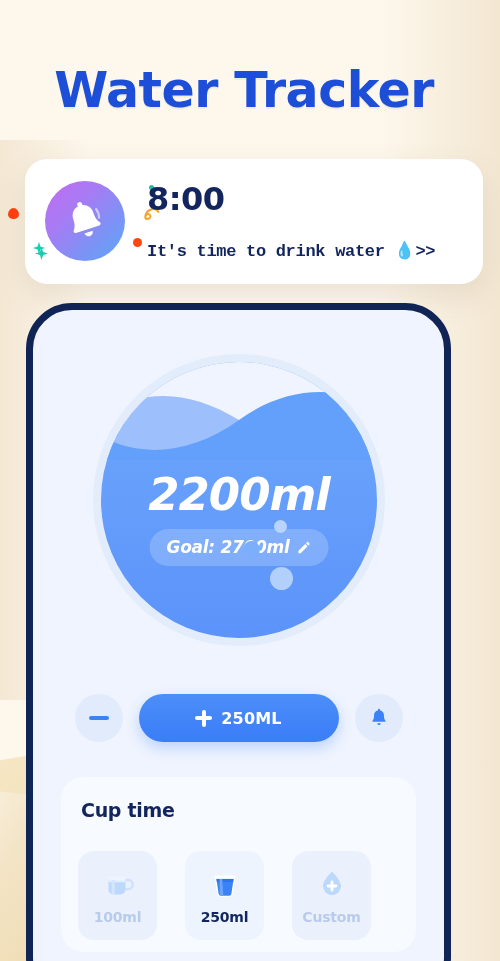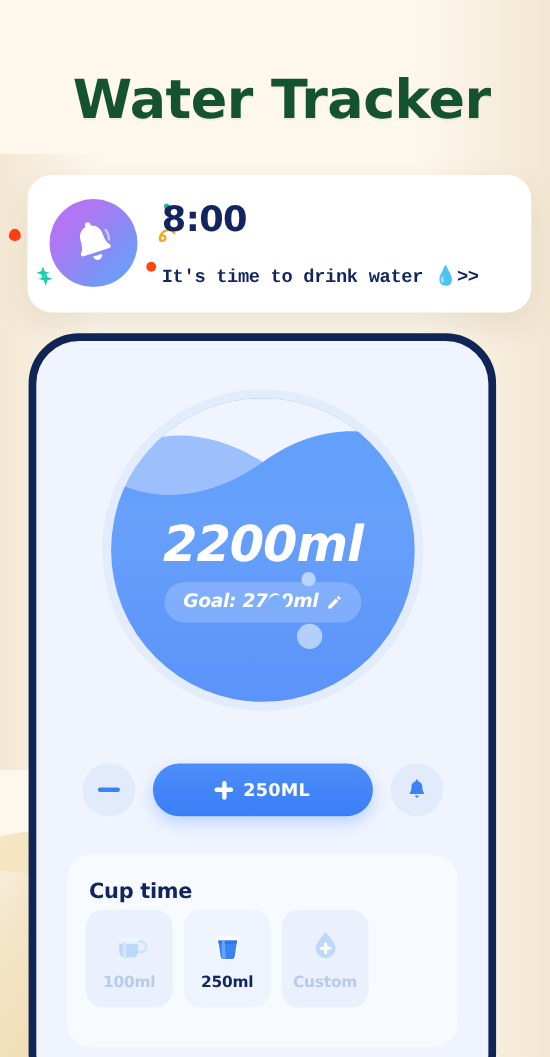--- a/index.html
+++ b/index.html
@@ -32,24 +32,23 @@
   .bg-left-fade {
     position: absolute; left: 0; top: 140px; width: 90px; height: 560px;
     background: linear-gradient(90deg, #f4e8d4 0%, rgba(253,247,236,0) 100%);
   }
 
   
   #page-title {
     position: absolute; top: 62px; left: 0; width: 488px;
     text-align: center;
     font-size: 49px; font-weight: 700; letter-spacing: -0.5px;
-    color: #14532d;
+    color: #1d4ed8;
     font-family: "DejaVu Sans", sans-serif;
     text-shadow: 0 2px 0 rgba(0,0,0,0.05);
-    margin-left: 12px;
   }
 
   
   #notif-card {
     position: absolute; left: 25px; top: 159px;
     width: 458px; height: 125px;
     background: #ffffff;
     border-radius: 22px;
     box-shadow: 0 12px 30px rgba(120,95,60,0.13);
     padding-left: 32px;
@@ -184,22 +183,22 @@
     position: absolute; left: 28px; top: 467px;
     width: 355px; height: 175px;
     background: #f7faff; border-radius: 22px;
   }
   #cup-title {
     position: absolute; left: 20px; top: 22px;
     font-size: 19px; font-weight: 700; color: #12255e;
     font-family: "DejaVu Sans", sans-serif; letter-spacing: -0.3px;
   }
   #cup-list {
-    position: absolute; left: 17px; top: 50px;
-    display: flex; gap: 10px;
+    position: absolute; left: 17px; top: 74px;
+    display: flex; gap: 28px;
   }
   .cup-item {
     width: 79px; height: 89px; border-radius: 16px;
     background: #eaf1fd;
     display: flex; flex-direction: column; align-items: center; justify-content: center;
     gap: 6px; cursor: pointer;
   }
   .cup-item.selected { background: #eef4fe; }
   .cup-icon { width: 36px; height: 36px; display: block; }
   .cup-label {

